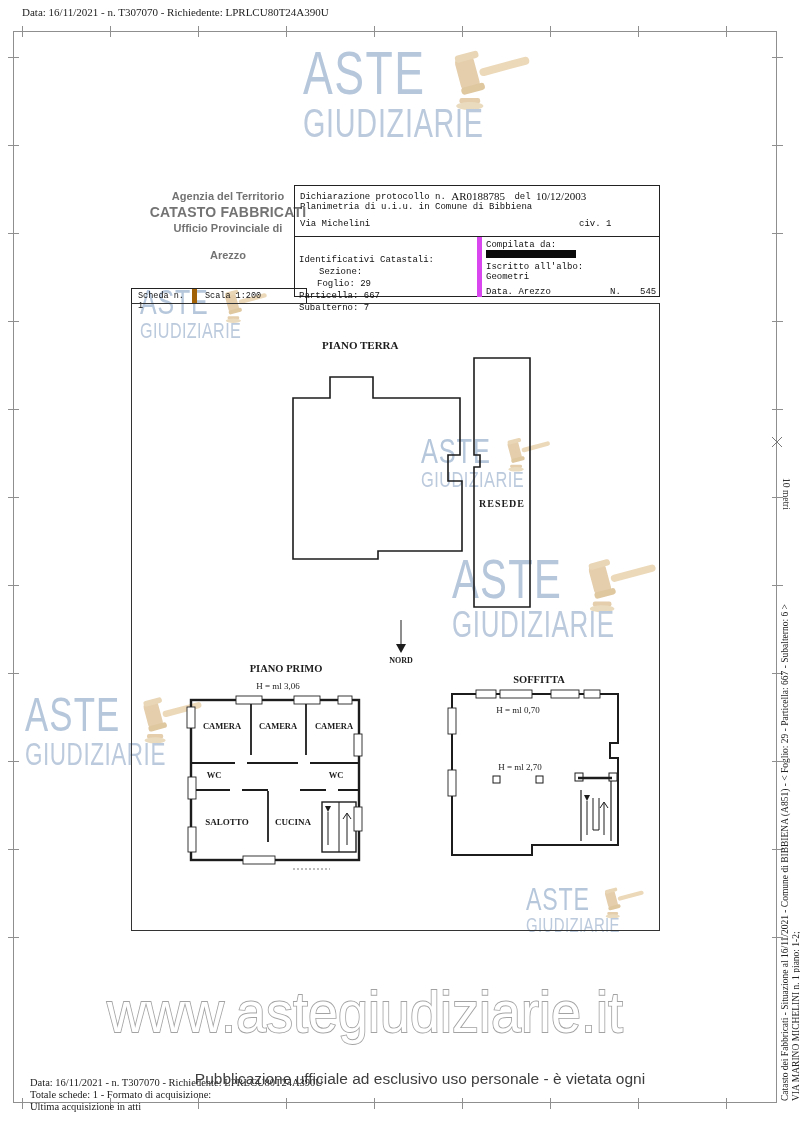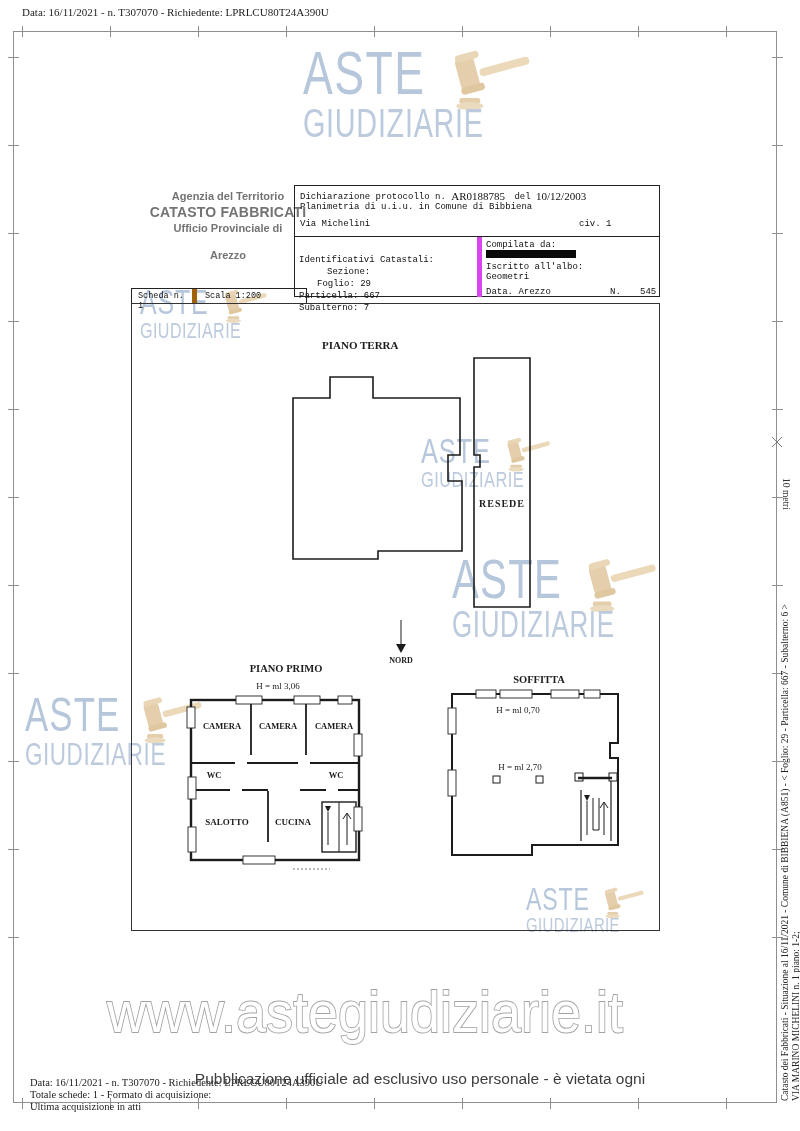--- a/index.html
+++ b/index.html
@@ -178,21 +178,21 @@
       <span class="serifval">AR0188785</span>
       <span style="margin-left:4px">del</span>
       <span class="serifval">10/12/2003</span>
     </div>
     <div class="frow" style="left:5px;top:16px">Planimetria di u.i.u. in Comune di Bibbiena</div>
     <div class="frow" style="left:5px;top:33px">Via Michelini</div>
     <div class="frow" style="left:284px;top:33px">civ. 1</div>
   </div>
   <div class="form-bl">
     <div class="frow" style="left:4px;top:3px">Identificativi Catastali:</div>
-    <div class="frow" style="left:32px;top:15px">Sezione:</div>
+    <div class="frow" style="left:24px;top:15px">Sezione:</div>
     <div class="frow" style="left:22px;top:27px">Foglio: 29</div>
     <div class="frow" style="left:4px;top:39px">Particella: 667</div>
     <div class="frow" style="left:4px;top:51px">Subalterno: 7</div>
   </div>
   <div class="form-br">
     <div class="frow" style="left:4px;top:3px">Compilata da:</div>
     <div class="redacted"></div>
     <div class="frow" style="left:4px;top:25px">Iscritto all'albo:</div>
     <div class="frow" style="left:4px;top:35px">Geometri</div>
     <div class="frow" style="left:4px;top:50px">Data. Arezzo</div>

